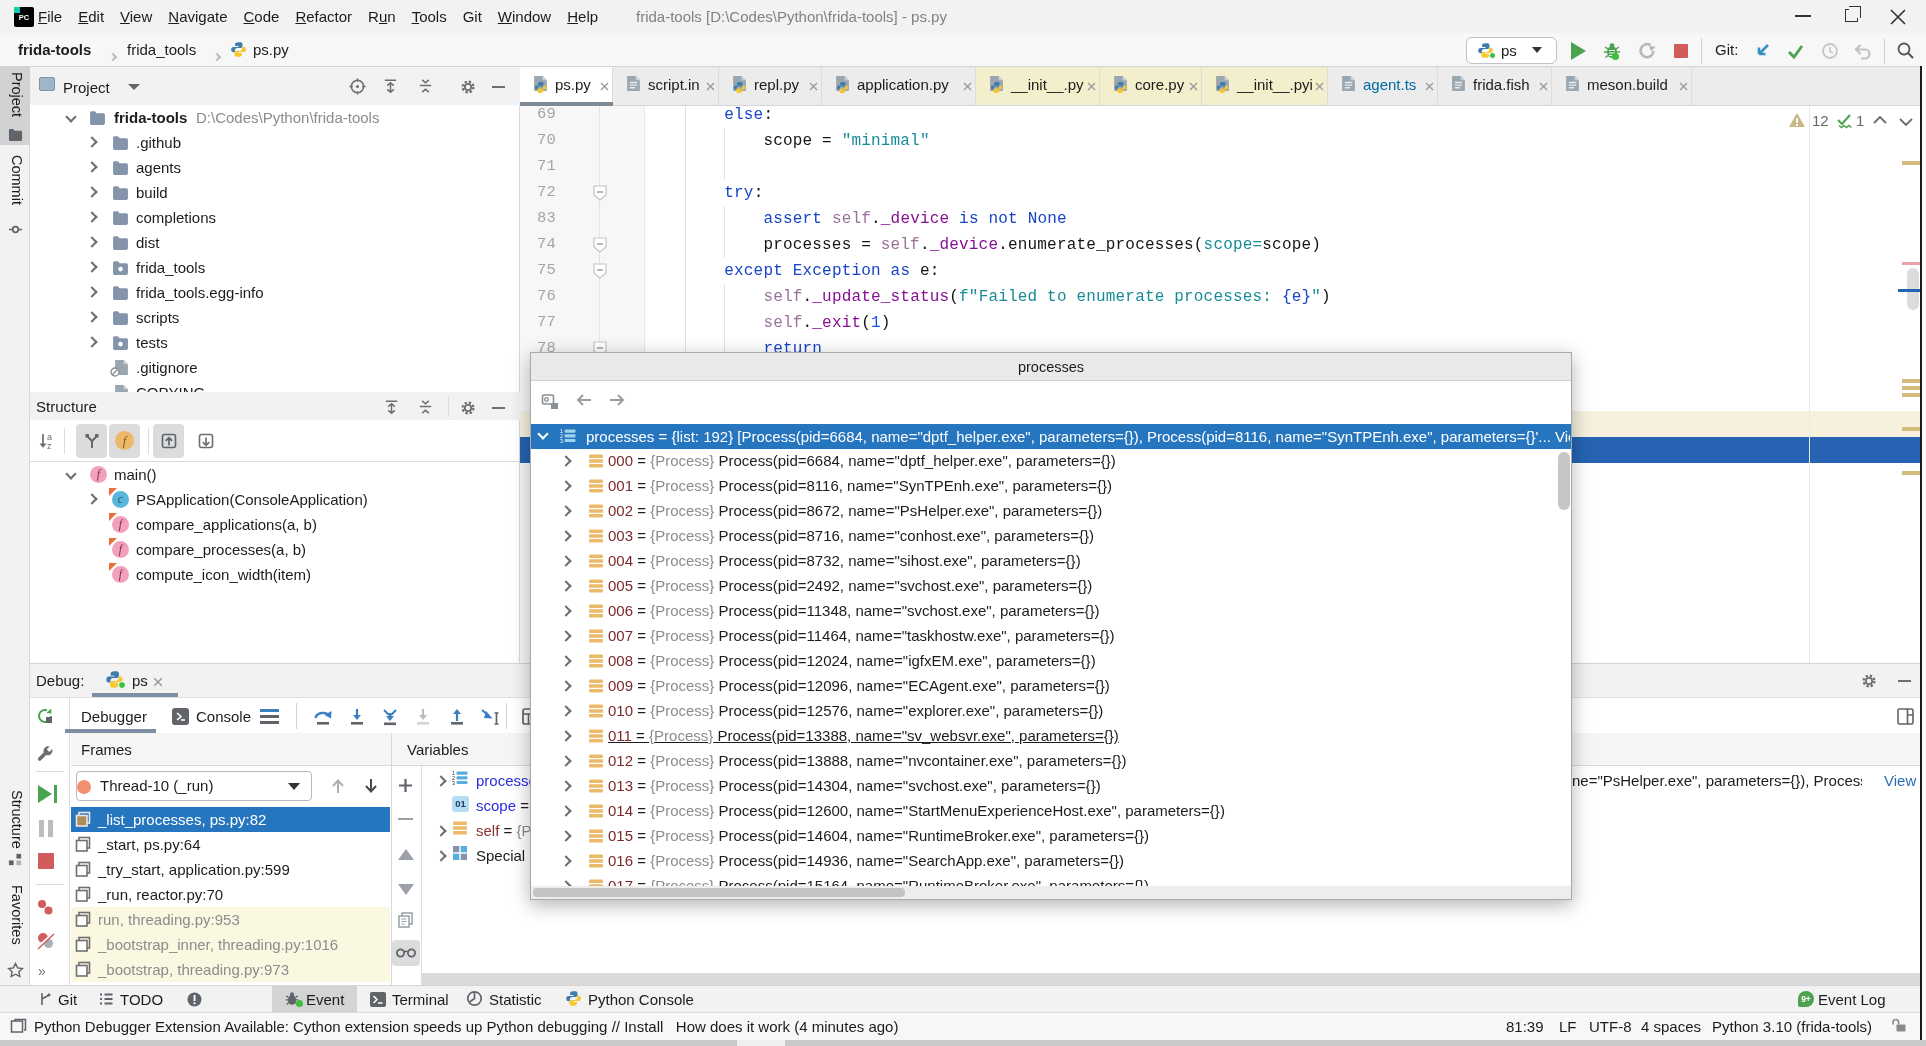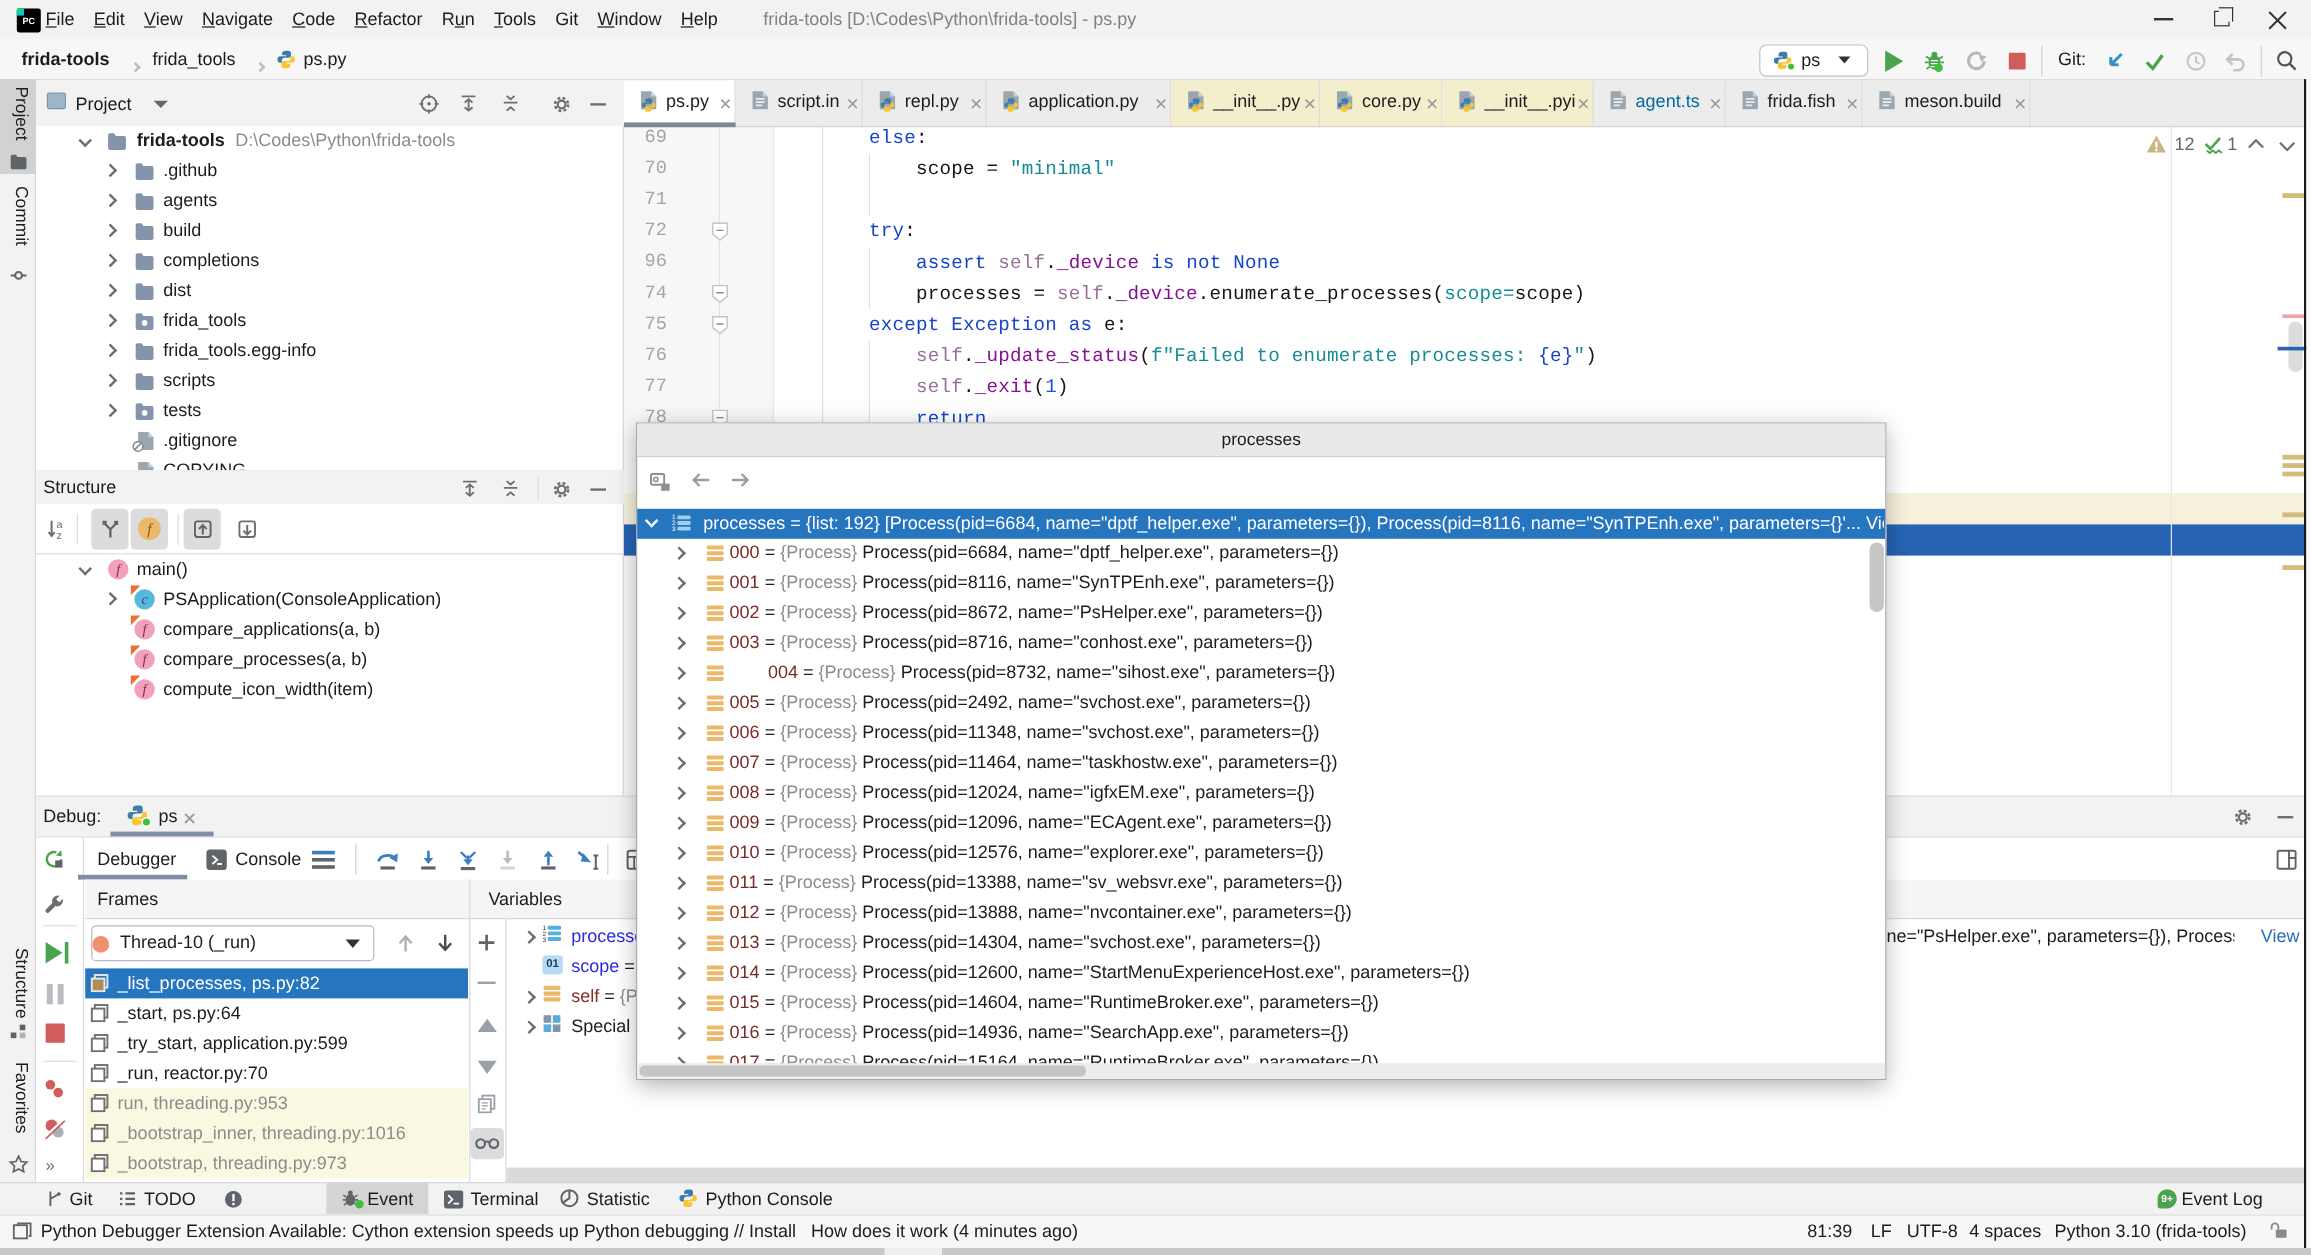--- a/index.html
+++ b/index.html
@@ -297,21 +297,21 @@
 <div class="a" style="left:685px;top:106px;width:1px;height:246px;background:#e2e2e2;"></div>
 <div class="a" style="left:724px;top:128px;width:1px;height:52px;background:#e2e2e2;"></div>
 <div class="a" style="left:724px;top:206px;width:1px;height:52px;background:#e2e2e2;"></div>
 <div class="a" style="left:724px;top:284px;width:1px;height:68px;background:#e2e2e2;"></div>
 <div class="a" style="left:599px;top:106px;width:1px;height:557px;background:#e4e4e4;"></div>
 <div class="a" style="left:644px;top:106px;width:1px;height:557px;background:#e6e6e6;"></div>
 <div class="a mono" style="left:500px;top:105px;width:56px;text-align:right;color:#a5a5a5;font-size:15.5px;">69</div>
 <div class="a mono" style="left:500px;top:131px;width:56px;text-align:right;color:#a5a5a5;font-size:15.5px;">70</div>
 <div class="a mono" style="left:500px;top:157px;width:56px;text-align:right;color:#a5a5a5;font-size:15.5px;">71</div>
 <div class="a mono" style="left:500px;top:183px;width:56px;text-align:right;color:#a5a5a5;font-size:15.5px;">72</div>
-<div class="a mono" style="left:500px;top:209px;width:56px;text-align:right;color:#a5a5a5;font-size:15.5px;">96</div>
+<div class="a mono" style="left:500px;top:209px;width:56px;text-align:right;color:#a5a5a5;font-size:15.5px;">83</div>
 <div class="a mono" style="left:500px;top:235px;width:56px;text-align:right;color:#a5a5a5;font-size:15.5px;">74</div>
 <div class="a mono" style="left:500px;top:261px;width:56px;text-align:right;color:#a5a5a5;font-size:15.5px;">75</div>
 <div class="a mono" style="left:500px;top:287px;width:56px;text-align:right;color:#a5a5a5;font-size:15.5px;">76</div>
 <div class="a mono" style="left:500px;top:313px;width:56px;text-align:right;color:#a5a5a5;font-size:15.5px;">77</div>
 <div class="a mono" style="left:500px;top:339px;width:56px;text-align:right;color:#a5a5a5;font-size:15.5px;">78</div>
 <svg class="a" style="left:593px;top:185px;" width="14" height="16" viewBox="0 0 14 16">
       <path d="M1 1 H13 V10 L7 15 L1 10 Z" fill="#fff" stroke="#c4c4c4" stroke-width="1.2"></path>
       <path d="M4 7 H10" stroke="#8a8a8a" stroke-width="1.2"></path>
     </svg>
 <svg class="a" style="left:593px;top:237px;" width="14" height="16" viewBox="0 0 14 16">
@@ -748,21 +748,21 @@
 <div class="a" style="left:608px;top:502px;z-index:12;white-space:nowrap;"><span style="color:#7a2a2a;">002</span> = <span style="color:#8c8c8c;">{Process}</span> Process(pid=8672, name="PsHelper.exe", parameters={})</div>
 <span class="a caret-r" style="left:562px;top:532px;z-index:12;"></span>
 <svg class="a" style="left:588px;top:528px;z-index:12;" width="16" height="16" viewBox="0 0 16 16">
       <use href="#dictic"></use>
     </svg>
 <div class="a" style="left:608px;top:527px;z-index:12;white-space:nowrap;"><span style="color:#7a2a2a;">003</span> = <span style="color:#8c8c8c;">{Process}</span> Process(pid=8716, name="conhost.exe", parameters={})</div>
 <span class="a caret-r" style="left:562px;top:557px;z-index:12;"></span>
 <svg class="a" style="left:588px;top:553px;z-index:12;" width="16" height="16" viewBox="0 0 16 16">
       <use href="#dictic"></use>
     </svg>
-<div class="a" style="left:640px;top:552px;z-index:12;white-space:nowrap;"><span style="color:#7a2a2a;">004</span> = <span style="color:#8c8c8c;">{Process}</span> Process(pid=8732, name="sihost.exe", parameters={})</div>
+<div class="a" style="left:608px;top:552px;z-index:12;white-space:nowrap;"><span style="color:#7a2a2a;">004</span> = <span style="color:#8c8c8c;">{Process}</span> Process(pid=8732, name="sihost.exe", parameters={})</div>
 <span class="a caret-r" style="left:562px;top:582px;z-index:12;"></span>
 <svg class="a" style="left:588px;top:578px;z-index:12;" width="16" height="16" viewBox="0 0 16 16">
       <use href="#dictic"></use>
     </svg>
 <div class="a" style="left:608px;top:577px;z-index:12;white-space:nowrap;"><span style="color:#7a2a2a;">005</span> = <span style="color:#8c8c8c;">{Process}</span> Process(pid=2492, name="svchost.exe", parameters={})</div>
 <span class="a caret-r" style="left:562px;top:607px;z-index:12;"></span>
 <svg class="a" style="left:588px;top:603px;z-index:12;" width="16" height="16" viewBox="0 0 16 16">
       <use href="#dictic"></use>
     </svg>
 <div class="a" style="left:608px;top:602px;z-index:12;white-space:nowrap;"><span style="color:#7a2a2a;">006</span> = <span style="color:#8c8c8c;">{Process}</span> Process(pid=11348, name="svchost.exe", parameters={})</div>
@@ -783,21 +783,21 @@
 <div class="a" style="left:608px;top:677px;z-index:12;white-space:nowrap;"><span style="color:#7a2a2a;">009</span> = <span style="color:#8c8c8c;">{Process}</span> Process(pid=12096, name="ECAgent.exe", parameters={})</div>
 <span class="a caret-r" style="left:562px;top:707px;z-index:12;"></span>
 <svg class="a" style="left:588px;top:703px;z-index:12;" width="16" height="16" viewBox="0 0 16 16">
       <use href="#dictic"></use>
     </svg>
 <div class="a" style="left:608px;top:702px;z-index:12;white-space:nowrap;"><span style="color:#7a2a2a;">010</span> = <span style="color:#8c8c8c;">{Process}</span> Process(pid=12576, name="explorer.exe", parameters={})</div>
 <span class="a caret-r" style="left:562px;top:732px;z-index:12;"></span>
 <svg class="a" style="left:588px;top:728px;z-index:12;" width="16" height="16" viewBox="0 0 16 16">
       <use href="#dictic"></use>
     </svg>
-<div class="a" style="left:608px;top:727px;z-index:12;white-space:nowrap;"><span style="color:#7a2a2a;">011</span> = <span style="color:#8c8c8c;">{Process}</span> Process(pid=13388, name="sv_websvr.exe", parameters={})</div>
+<div class="a" style="left:608px;top:727px;z-index:12;white-space:nowrap;text-decoration:underline;"><span style="color:#7a2a2a;">011</span> = <span style="color:#8c8c8c;">{Process}</span> Process(pid=13388, name="sv_websvr.exe", parameters={})</div>
 <span class="a caret-r" style="left:562px;top:757px;z-index:12;"></span>
 <svg class="a" style="left:588px;top:753px;z-index:12;" width="16" height="16" viewBox="0 0 16 16">
       <use href="#dictic"></use>
     </svg>
 <div class="a" style="left:608px;top:752px;z-index:12;white-space:nowrap;"><span style="color:#7a2a2a;">012</span> = <span style="color:#8c8c8c;">{Process}</span> Process(pid=13888, name="nvcontainer.exe", parameters={})</div>
 <span class="a caret-r" style="left:562px;top:782px;z-index:12;"></span>
 <svg class="a" style="left:588px;top:778px;z-index:12;" width="16" height="16" viewBox="0 0 16 16">
       <use href="#dictic"></use>
     </svg>
 <div class="a" style="left:608px;top:777px;z-index:12;white-space:nowrap;"><span style="color:#7a2a2a;">013</span> = <span style="color:#8c8c8c;">{Process}</span> Process(pid=14304, name="svchost.exe", parameters={})</div>

